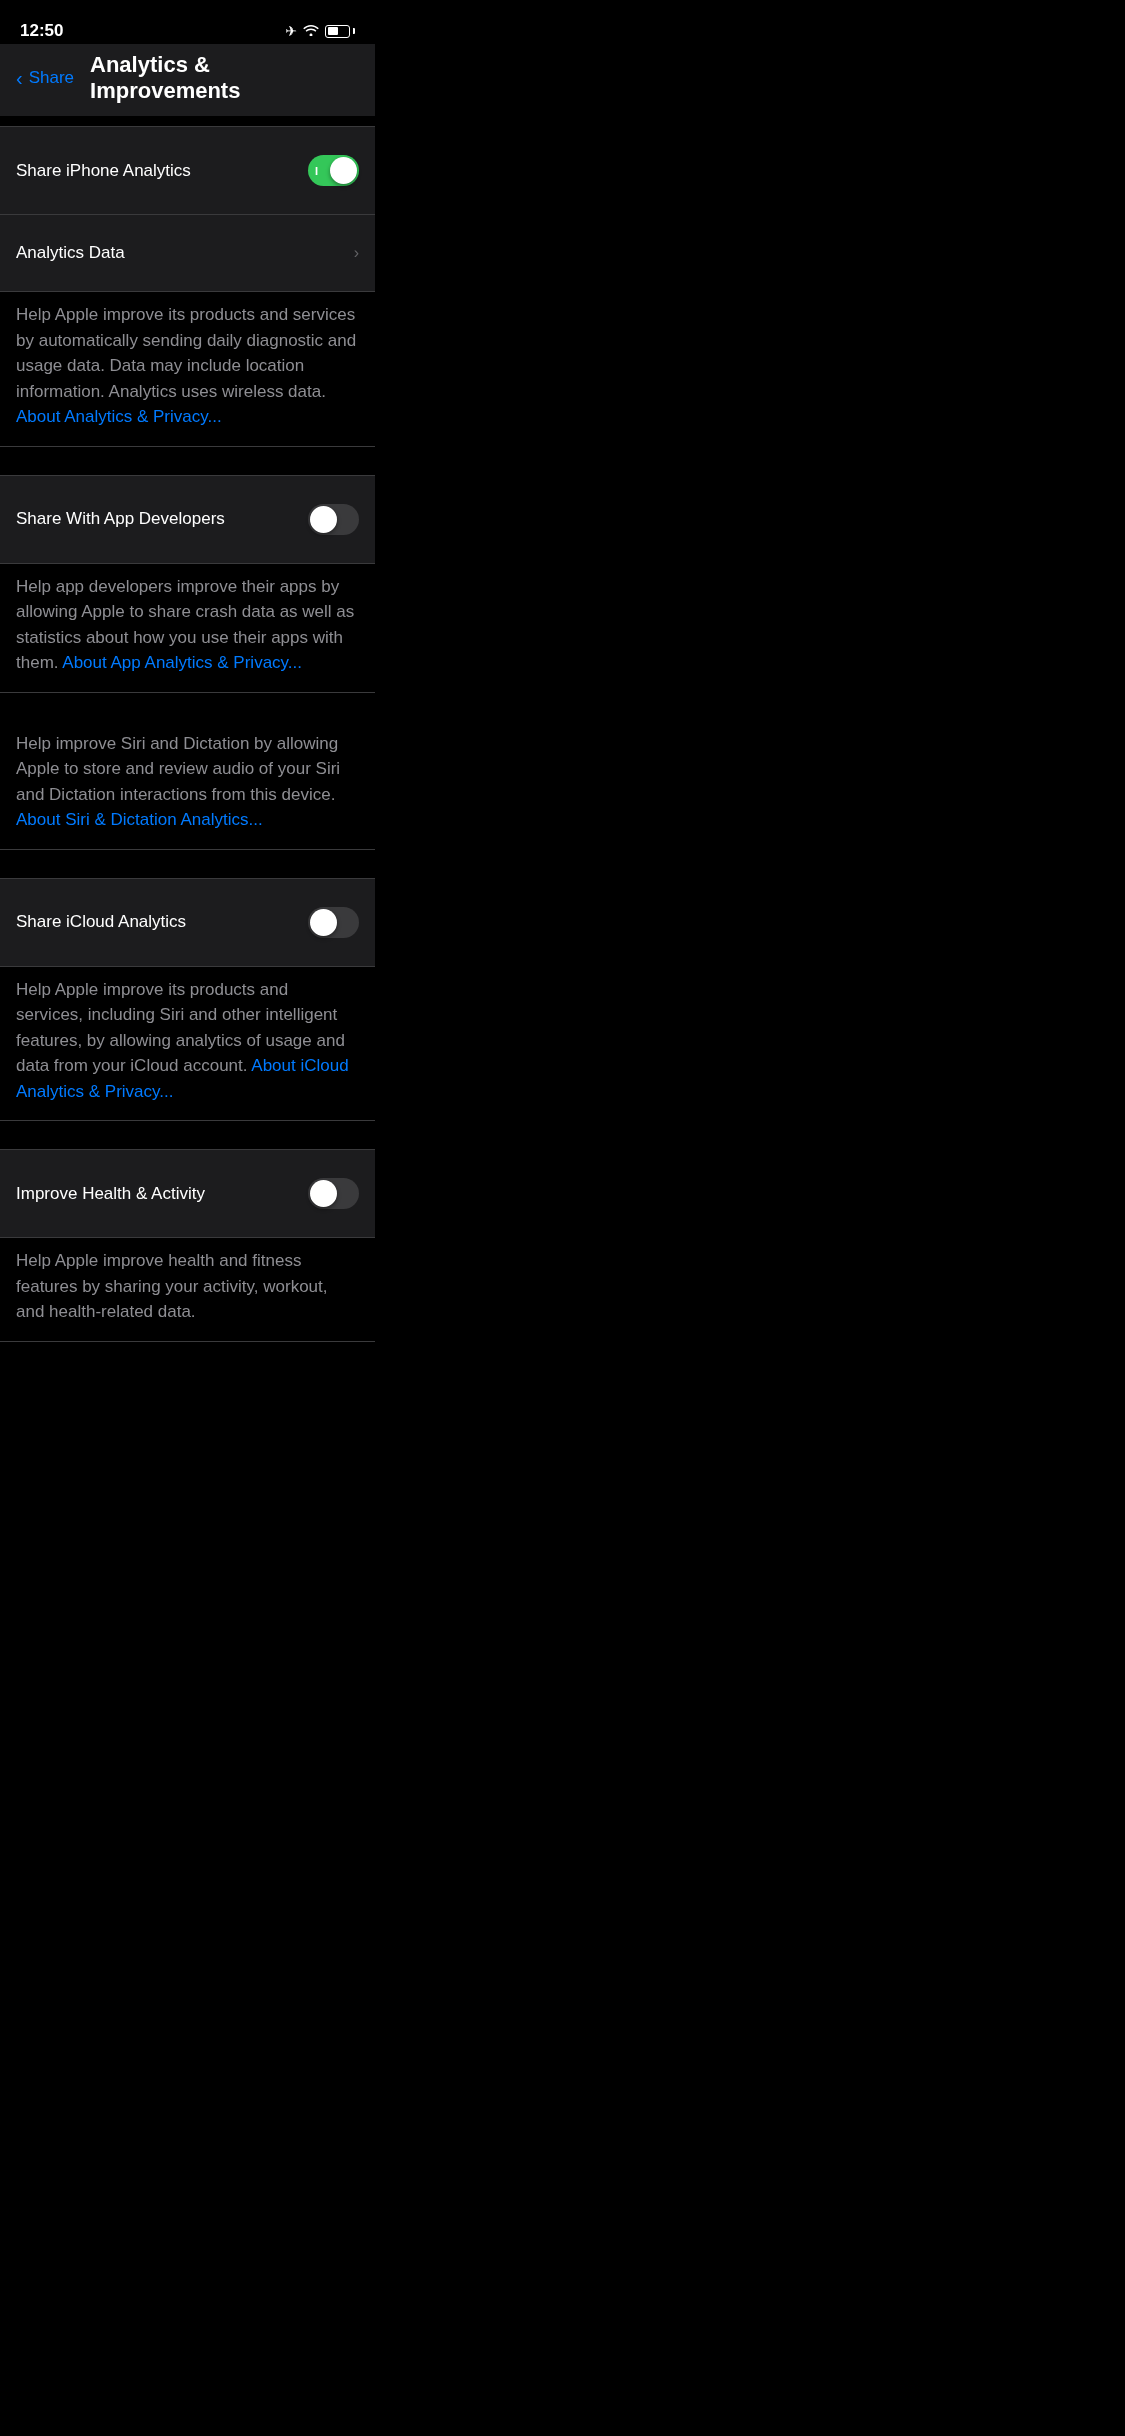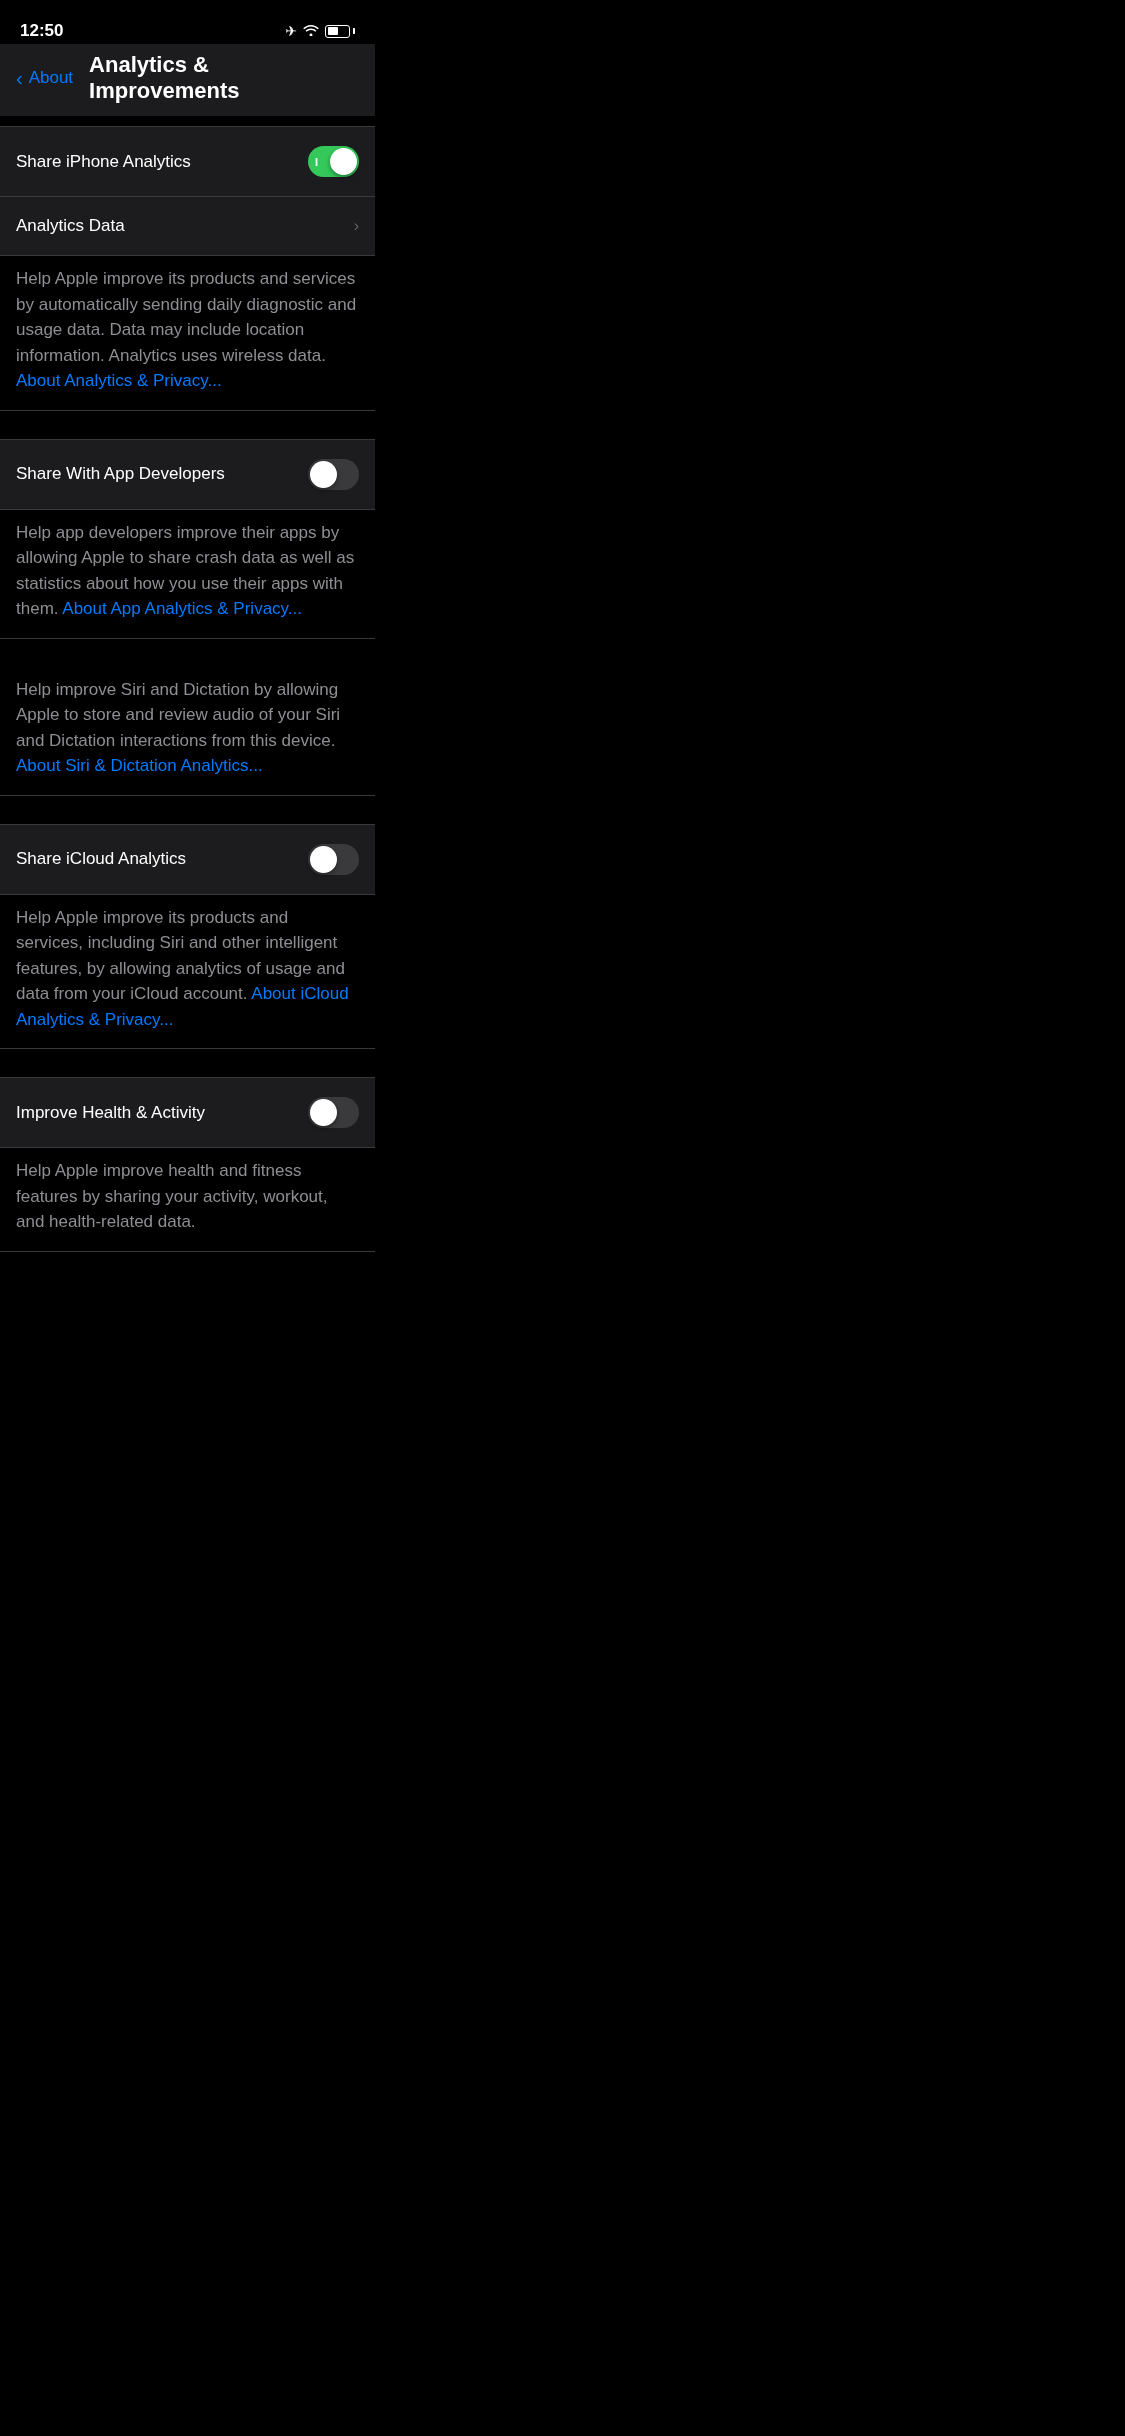--- a/index.html
+++ b/index.html
@@ -114,21 +114,21 @@
       background: #1c1c1e;
       margin-bottom: 0;
       border-top: 0.5px solid #3a3a3c;
       border-bottom: 0.5px solid #3a3a3c;
     }
 
     .settings-row {
       display: flex;
       align-items: center;
       justify-content: space-between;
-      padding: 19px 16px;
+      padding: 28px 16px;
       background: #1c1c1e;
       border-bottom: 0.5px solid #3a3a3c;
       min-height: 52px;
     }
 
     .settings-row:last-child {
       border-bottom: none;
       gap: 12px;
     }
 
@@ -244,21 +244,21 @@
         <div class="battery-fill"></div>
       </div>
       <div class="battery-tip"></div>
     </div>
   </div>
 </div>
 
 <div class="nav-bar">
   <div class="back-btn">
     <span class="back-chevron">‹</span>
-    <span>About</span>
+    <span>Share</span>
   </div>
   <span class="nav-title">Analytics &amp; Improvements</span>
 </div>
 
 <div class="content">
 
   <div class="top-spacer"></div>
 
   <div class="settings-group">
 

